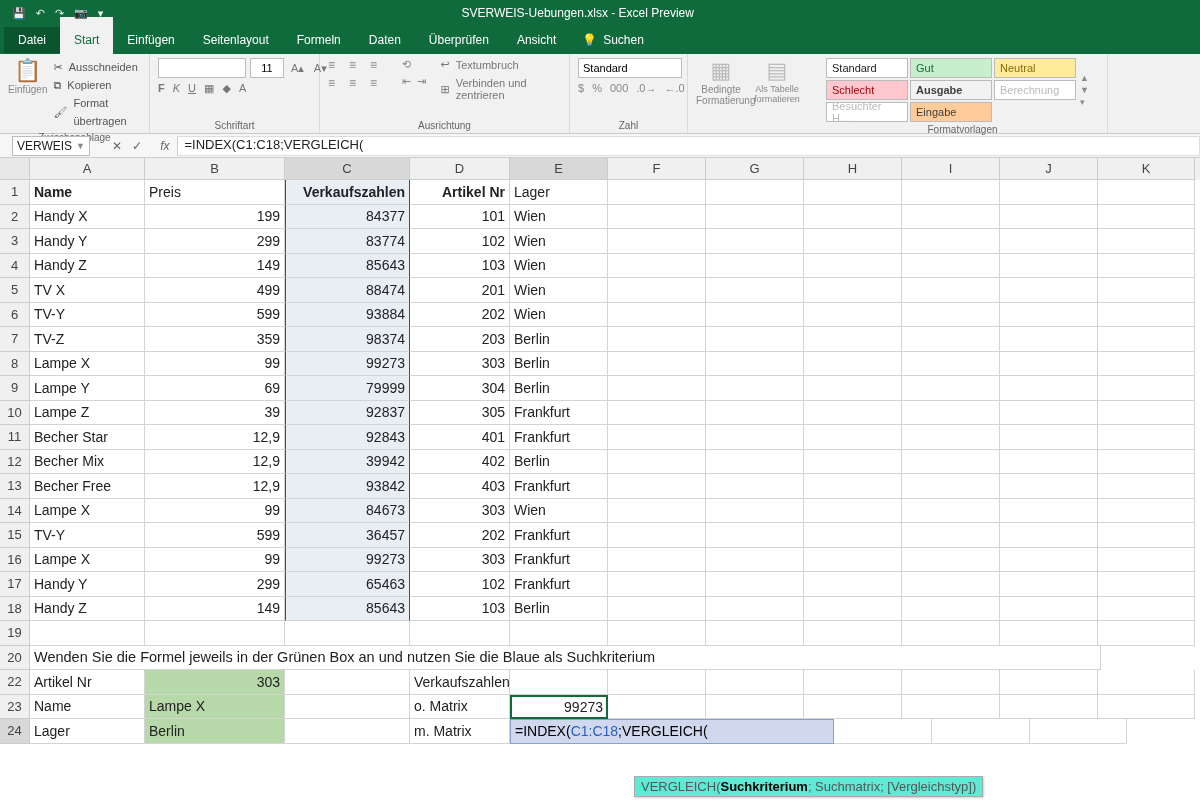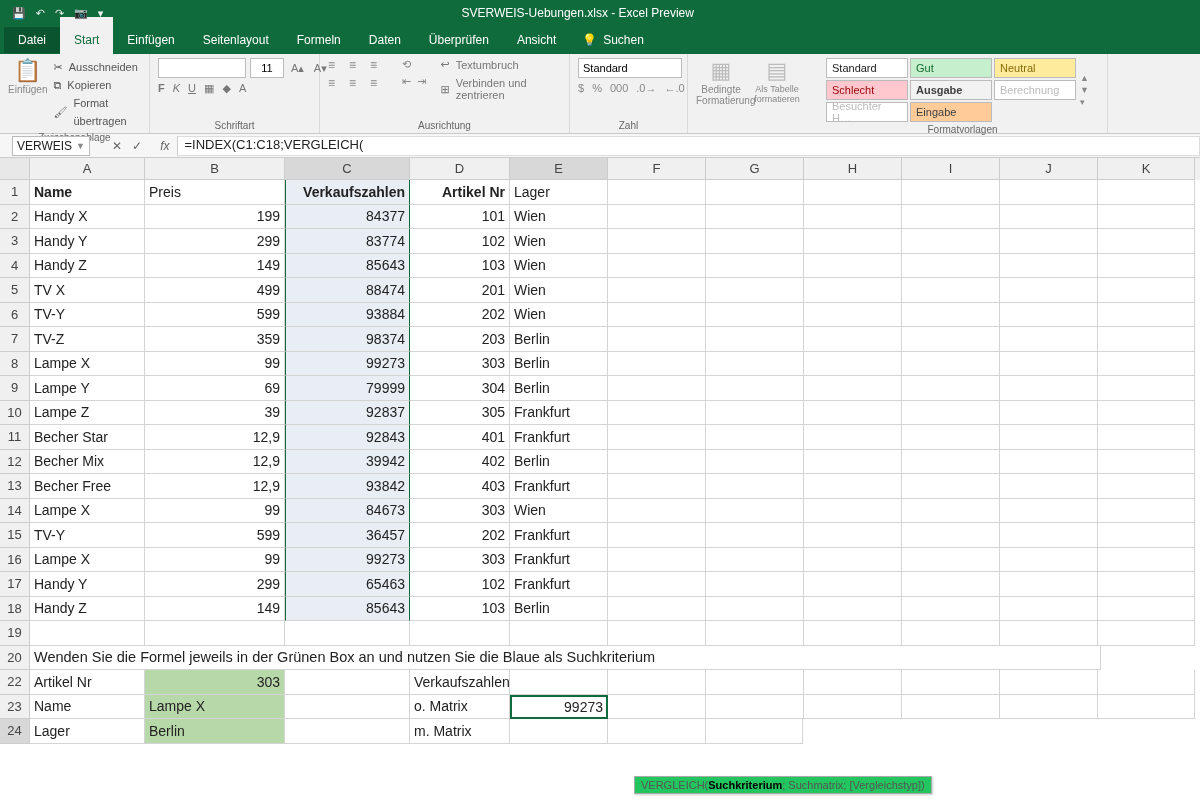--- a/index.html
+++ b/index.html
@@ -63,21 +63,21 @@
 .right{justify-content:flex-end}
 .bold{font-weight:700}
 .col-c-sel{background:#e8eef4}
 .col-c-border-l{border-left:1px solid #0f6b3c}
 .col-c-border-r{border-right:1px solid #0f6b3c}
 .green-fill{background:#b7d8a8}
 .sel-cell{border:2px solid #0f6b3c;padding:0 3px}
 .formula-edit{background:#d0d8ee;border:1px solid #8aa0c8}
 .formula-span .fn{color:#000}
 .formula-span .ref{color:#2a5fbc}
-.tooltip{position:absolute;left:634px;top:618px;background:#22c55e;border:1px solid #aaa;font-size:11px;padding:2px 6px;color:#555;box-shadow:1px 1px 2px rgba(0,0,0,.2)}
+.tooltip{position:absolute;left:634px;top:618px;background:#5eead4;border:1px solid #aaa;font-size:13px;padding:2px 6px;color:#555;box-shadow:1px 1px 2px rgba(0,0,0,.2)}
 .tooltip b{font-weight:700;color:#000}
 .instruction{font-size:14.5px}
 </style>
 </head>
 <body>
 
 <div class="titlebar">
   <div class="qat">
     <span>💾</span>
     <span>↶</span>
@@ -555,20 +555,25 @@
         <div class="cell cI"></div>
         <div class="cell cJ"></div>
         <div class="cell cK"></div>
       </div>
       <div class="row">
         <div class="rh sel">24</div>
         <div class="cell cA">Lager</div>
         <div class="cell cB green-fill">Berlin</div>
         <div class="cell cC"></div>
         <div class="cell cD">m. Matrix</div>
+        <div class="cell formula-edit formula-span" style="width:324px">
+          <span class="fn">=INDEX(</span>
+          <span class="ref">C1:C18</span>
+          <span class="fn">;VERGLEICH(</span>
+        </div>
         <div class="cell cI"></div>
         <div class="cell cJ"></div>
         <div class="cell cK"></div>
       </div>
     </div>
 
   <div class="tooltip">
     <span>VERGLEICH(</span><b>Suchkriterium</b><span>; Suchmatrix; [Vergleichstyp])</span>
   </div>
 </div>

